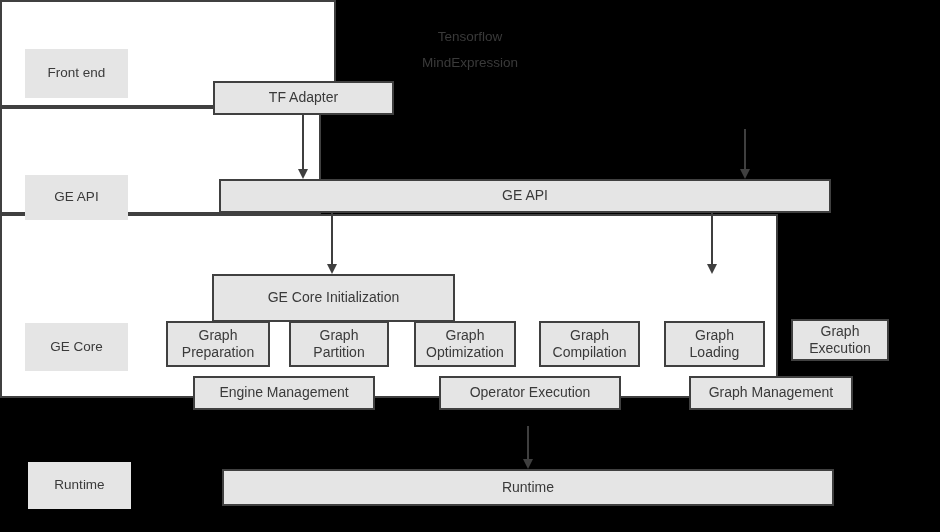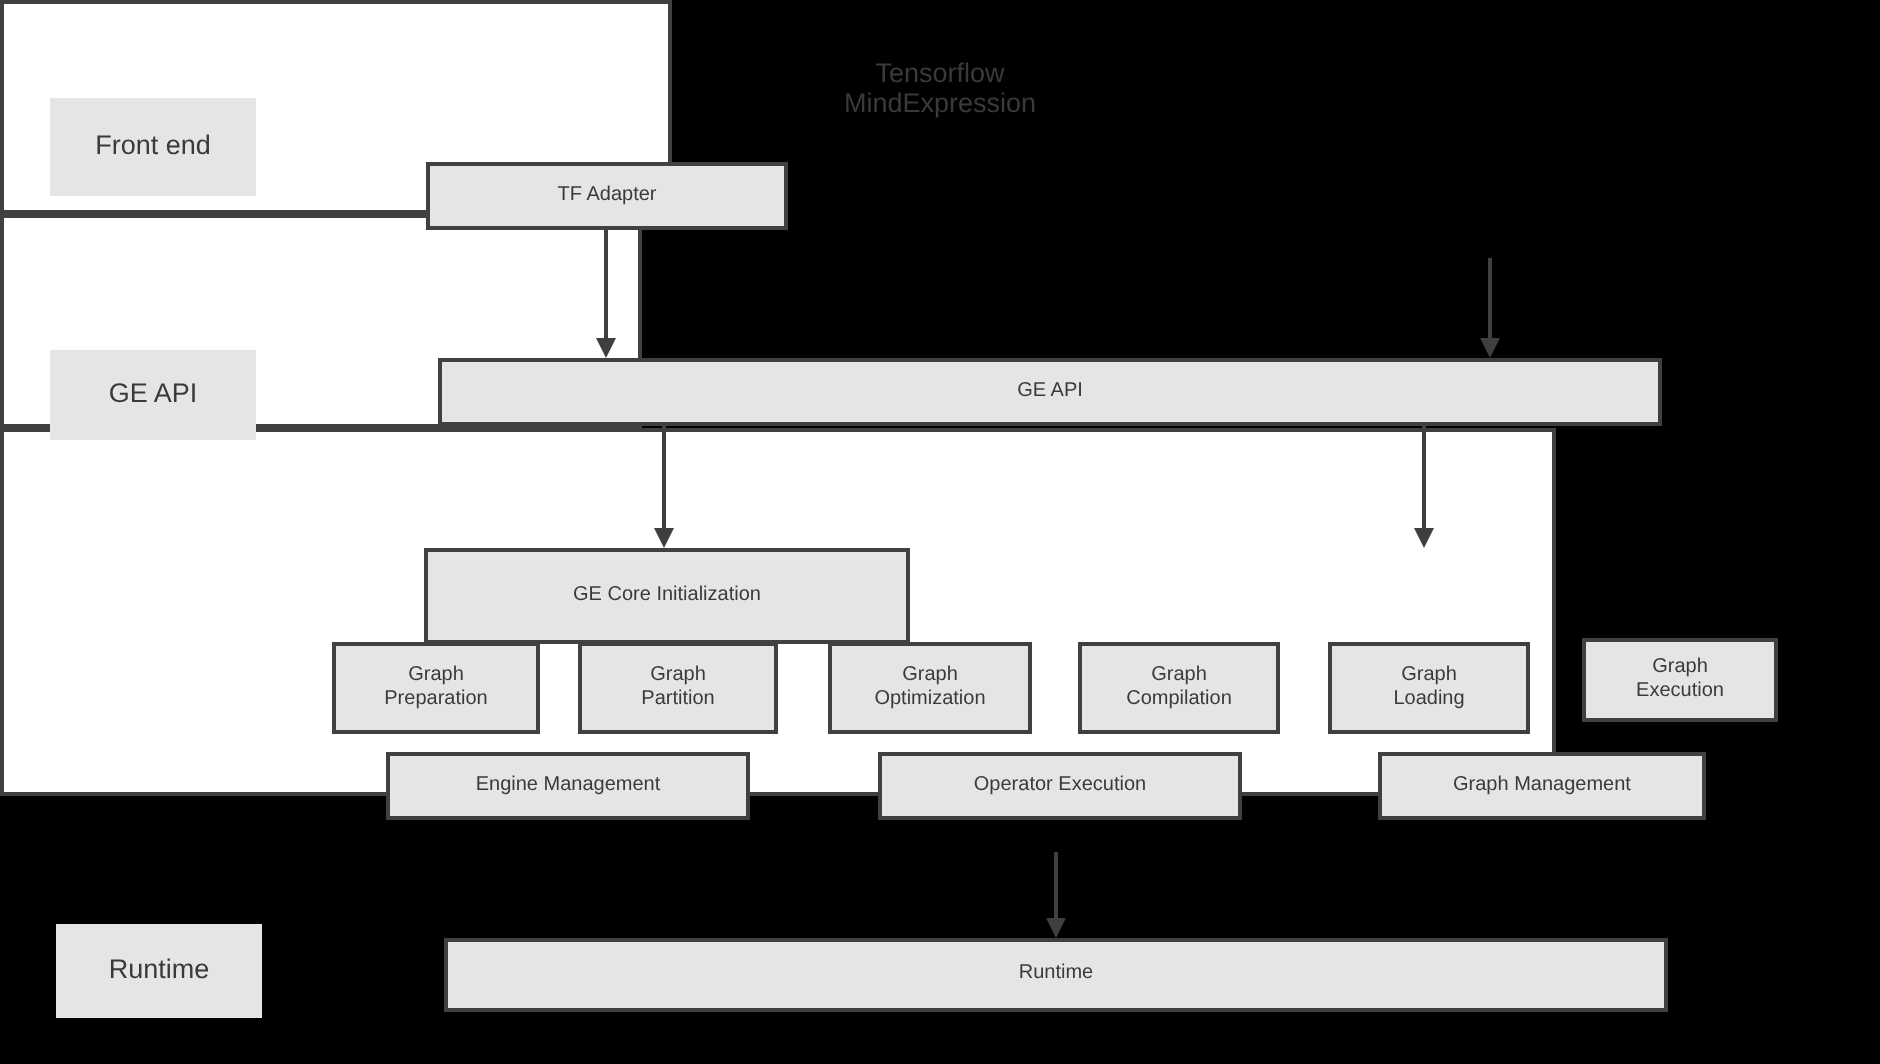--- a/index.html
+++ b/index.html
@@ -32,21 +32,21 @@
 
   
   .stage-label {
     border: none;
     font-size: 13.5px;
   }
 
   
   .node {
     border: 2px solid #404040;
-    font-size: 10px;
+    font-size: 14px;
   }
 
   
   .container-box {
     border: 2px solid #404040;
     background: #ffffff;
     display: block;
   }
   .container-title {
     position: absolute;
@@ -85,35 +85,38 @@
 <div id="canvas">
 
   <div class="box stage-label" style="left:25px; top:49px; width:103px; height:49px;">
     <span>Front end</span>
   </div>
 
   <div class="box stage-label" style="left:25px; top:175px; width:103px; height:45px;">
     <span>GE API</span>
   </div>
 
+  <div class="box stage-label" style="left:25px; top:323px; width:103px; height:48px;">
+    <span>GE Core</span>
+  </div>
 
   <div class="box stage-label" style="left:28px; top:462px; width:103px; height:47px;">
     <span>Runtime</span>
   </div>
 
   <div class="container-box" style="left:141px; top:26px; width:332px; height:103px;">
     <div class="container-title" style="top:29px;">Tensorflow</div>
   </div>
 
   <div class="box node" style="left:213px; top:81px; width:181px; height:34px;">
     <span>TF Adapter</span>
   </div>
 
   <div class="container-box" style="left:586px; top:26px; width:317px; height:103px;">
-    <div class="container-title" style="top:44px;">MindExpression</div>
+    <div class="container-title" style="top:55px;">MindExpression</div>
   </div>
 
   <div class="box node" style="left:219px; top:179px; width:612px; height:34px;">
     <span>GE API</span>
   </div>
 
   <div class="container-box" style="left:141px; top:246px; width:774px; height:180px;"></div>
 
   <div class="box node" style="left:212px; top:274px; width:243px; height:48px;">
     <span>GE Core Initialization</span>

